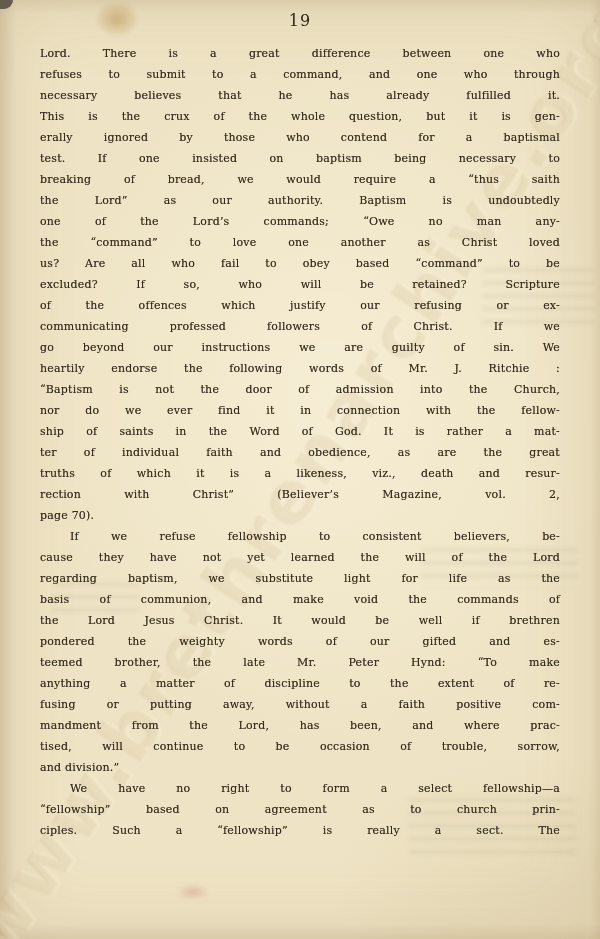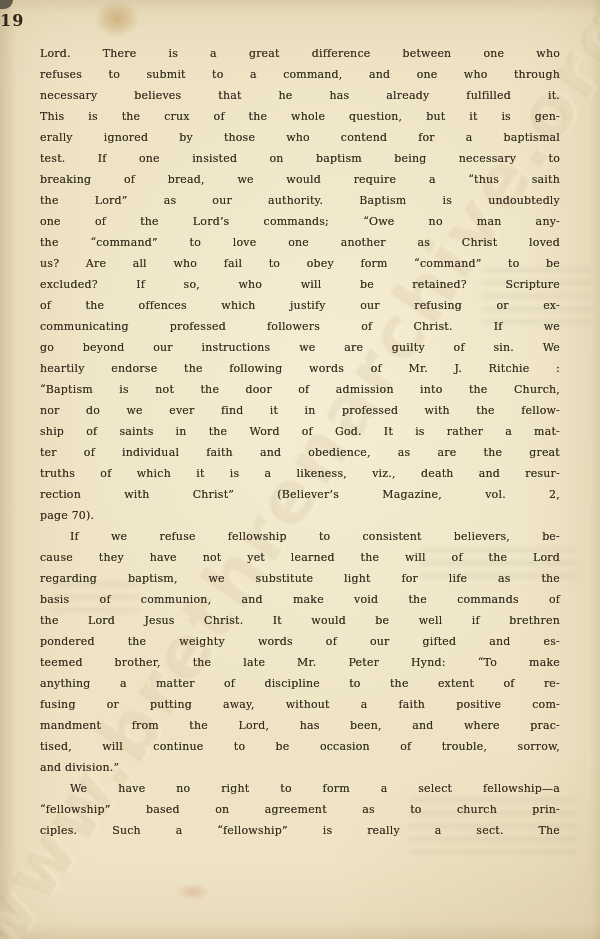--- a/index.html
+++ b/index.html
@@ -75,22 +75,23 @@
     border-radius: 4px;
   }
   .ghost-1 { left: 482px; top: 268px; width: 112px; height: 64px; }
   .ghost-2 { left: 420px; top: 548px; width: 158px; height: 40px; }
   .ghost-3 { left: 52px;  top: 582px; width: 88px;  height: 34px; }
   .ghost-4 { left: 408px; top: 798px; width: 168px; height: 58px; }
 
   .page-number {
     position: absolute;
     left: 0; right: 0; top: 11px;
+    text-align: center;
     font-size: 16px;
-    font-weight: bold;
+    font-weight: normal;
     letter-spacing: 1px;
     color: #2f2718;
   }
 
   .text-block {
     position: absolute;
     left: 40px; right: 40px; top: 43px;
     color: #342b1c;
     font-size: 11px;
     letter-spacing: 0.2px;
@@ -129,28 +130,28 @@
       <div class="line">Lord.  There is a great difference between one who</div>
       <div class="line">refuses to submit to a command, and one who through</div>
       <div class="line">necessary believes that he has already fulfilled it.</div>
       <div class="line">This is the crux of the whole question, but it is gen-</div>
       <div class="line">erally ignored by those who contend for a baptismal</div>
       <div class="line">test.  If one insisted on baptism being necessary to</div>
       <div class="line">breaking of bread, we would require a “thus saith</div>
       <div class="line">the Lord” as our authority.  Baptism is undoubtedly</div>
       <div class="line">one of the Lord’s commands; “Owe no man any-</div>
       <div class="line">the “command” to love one another as Christ loved</div>
-      <div class="line">us?  Are all who fail to obey form “command” to be</div>
+      <div class="line">us?  Are all who fail to obey based “command” to be</div>
       <div class="line">excluded?  If so, who will be retained?  Scripture</div>
       <div class="line">of the offences which justify our refusing or ex-</div>
       <div class="line">communicating professed followers of Christ.  If we</div>
       <div class="line">go beyond our instructions we are guilty of sin.  We</div>
       <div class="line">heartily endorse the following words of Mr. J. Ritchie :</div>
       <div class="line">“Baptism is not the door of admission into the Church,</div>
-      <div class="line">nor do we ever find it in professed with the fellow-</div>
+      <div class="line">nor do we ever find it in connection with the fellow-</div>
       <div class="line">ship of saints in the Word of God.  It is rather a mat-</div>
       <div class="line">ter of individual faith and obedience, as are the great</div>
       <div class="line">truths of which it is a likeness, viz., death and resur-</div>
       <div class="line">rection with Christ”  (Believer’s Magazine, vol. 2,</div>
       <div class="line no-stretch">page 70).</div>
       <div class="line indent">If we refuse fellowship to consistent believers, be-</div>
       <div class="line">cause they have not yet learned the will of the Lord</div>
       <div class="line">regarding baptism, we substitute light for life as the</div>
       <div class="line">basis of communion, and make void the commands of</div>
       <div class="line">the Lord Jesus Christ.  It would be well if brethren</div>

